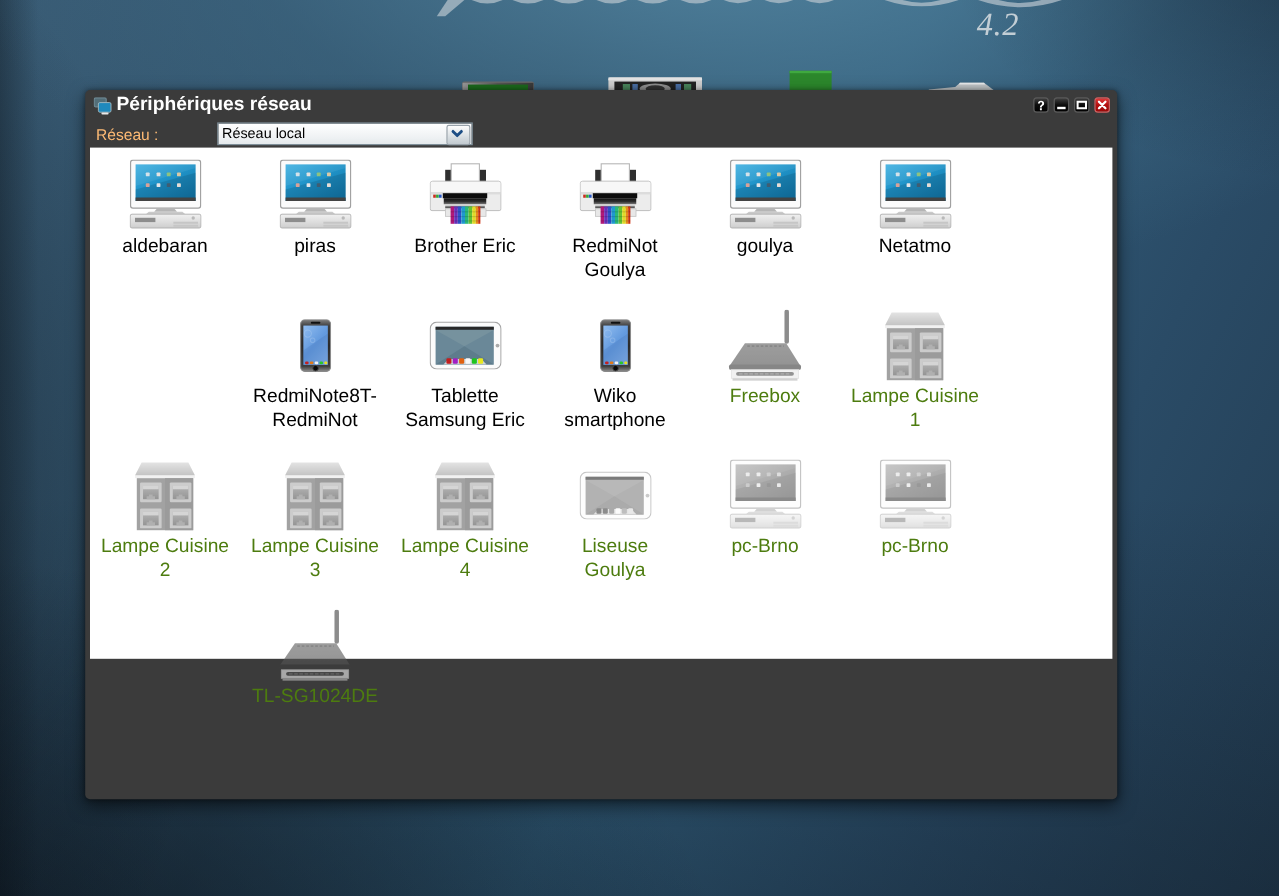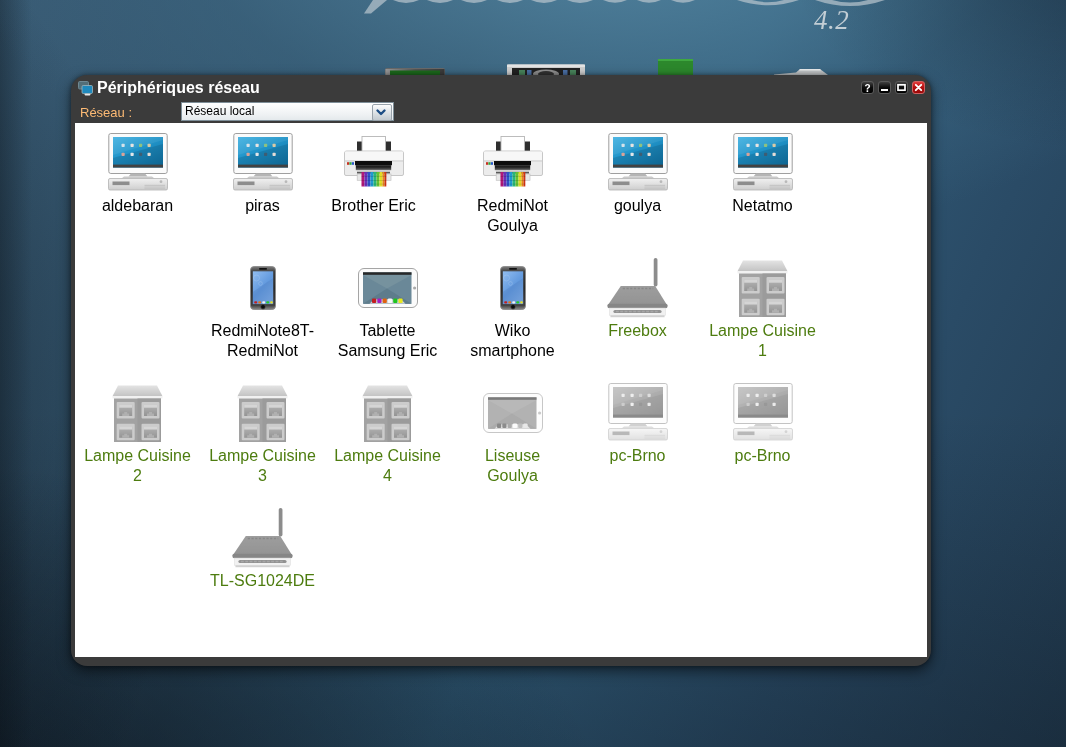--- a/index.html
+++ b/index.html
@@ -12,42 +12,42 @@
     linear-gradient(to right, rgba(8,14,20,0.35) 0%, rgba(0,0,0,0) 3%),
     radial-gradient(58% 115% at -25% 62%, rgba(7,12,18,0.5) 0%, rgba(7,12,18,0.26) 48%, rgba(0,0,0,0) 72%),
     radial-gradient(95% 70% at -5% 108%, rgba(5,9,14,0.6) 0%, rgba(5,9,14,0.24) 40%, rgba(0,0,0,0) 65%),
     linear-gradient(to bottom, rgba(0,0,0,0) 55%, rgba(8,14,22,0.3) 100%),
     linear-gradient(115deg, #395b74 0%, #2f5169 35%, #33607e 55%, #2a4b66 78%, #223b50 100%);
 }
 #bgdeco{position:absolute;left:0;top:0}
 
 #win{
   position:absolute;left:71px;top:75px;width:860px;height:591px;
-  background:#3b3b3b;border-radius:16px;
+  background:#3b3b3b;border-radius:4px;
   box-shadow:0 5px 14px rgba(0,0,0,0.55), 0 0 4px rgba(0,0,0,0.4);
 }
 #titlebar{position:absolute;left:0;top:0;right:0;height:26px}
 #ticon{position:absolute;left:7px;top:6px}
 #ttext{position:absolute;left:26px;top:4px;font-size:16px;font-weight:bold;color:#fff;letter-spacing:0px}
 .wbtn{position:absolute;top:6px;width:13px;height:13px;border-radius:3px;
   background:linear-gradient(#404040, #0c0c0c 50%, #000);
   border:1px solid #5a5a5a;box-sizing:border-box;
   color:#fff;text-align:center;font-size:10px;line-height:11px;font-weight:bold}
 #btnclose{background:linear-gradient(#e23b3b, #b40f0f 50%, #990808);border-color:#d06060}
 
 #lblreseau{position:absolute;left:9px;top:30px;font-size:13px;color:#fdba74}
 #combo{position:absolute;left:110px;top:26.5px;width:213px;height:19px;
   background:linear-gradient(#ffffff,#eef1f3 70%,#e4e9ec);
   border:1px solid #7f8f99;box-sizing:border-box}
 #combotext{position:absolute;left:3px;top:1px;font-size:12px;color:#000}
 #combobtn{position:absolute;right:1px;top:1px;width:18px;height:15px;
   background:linear-gradient(#fdfdfd,#d8dee2 60%,#c2cad0);
   border:1px solid #98a2aa;border-radius:2px}
 
-#content{position:absolute;left:4px;top:48px;width:852px;height:534px;background:#fff}
+#content{position:absolute;left:4px;top:48px;width:852px;height:426px;background:#fff}
 .cell{position:absolute;width:125px;text-align:center}
 .ic{height:60px;display:flex;align-items:center;justify-content:center}
 .lbl{margin-top:3px;font-size:16px;line-height:20px;color:#000}
 .off .lbl{color:#4d7c0f}
 .off svg.icon{filter:grayscale(1) opacity(0.62)}
 </style>
 </head>
 <body>
 <svg id="bgdeco" width="1066" height="747" viewBox="0 0 1066 747">
 
@@ -293,21 +293,21 @@
         <div class="lbl">aldebaran</div>
       </div>
     <div class="cell" style="left:125px;top:10px">
         <div class="ic">
           <svg class="icon" width="60" height="60">
             <use href="#i-comp"></use>
           </svg>
         </div>
         <div class="lbl">piras</div>
       </div>
-    <div class="cell" style="left:236px;top:10px">
+    <div class="cell" style="left:250px;top:10px">
         <div class="ic">
           <svg class="icon" width="60" height="56">
             <use href="#i-printer"></use>
           </svg>
         </div>
         <div class="lbl">Brother Eric</div>
       </div>
     <div class="cell" style="left:375px;top:10px">
         <div class="ic">
           <svg class="icon" width="60" height="56">

